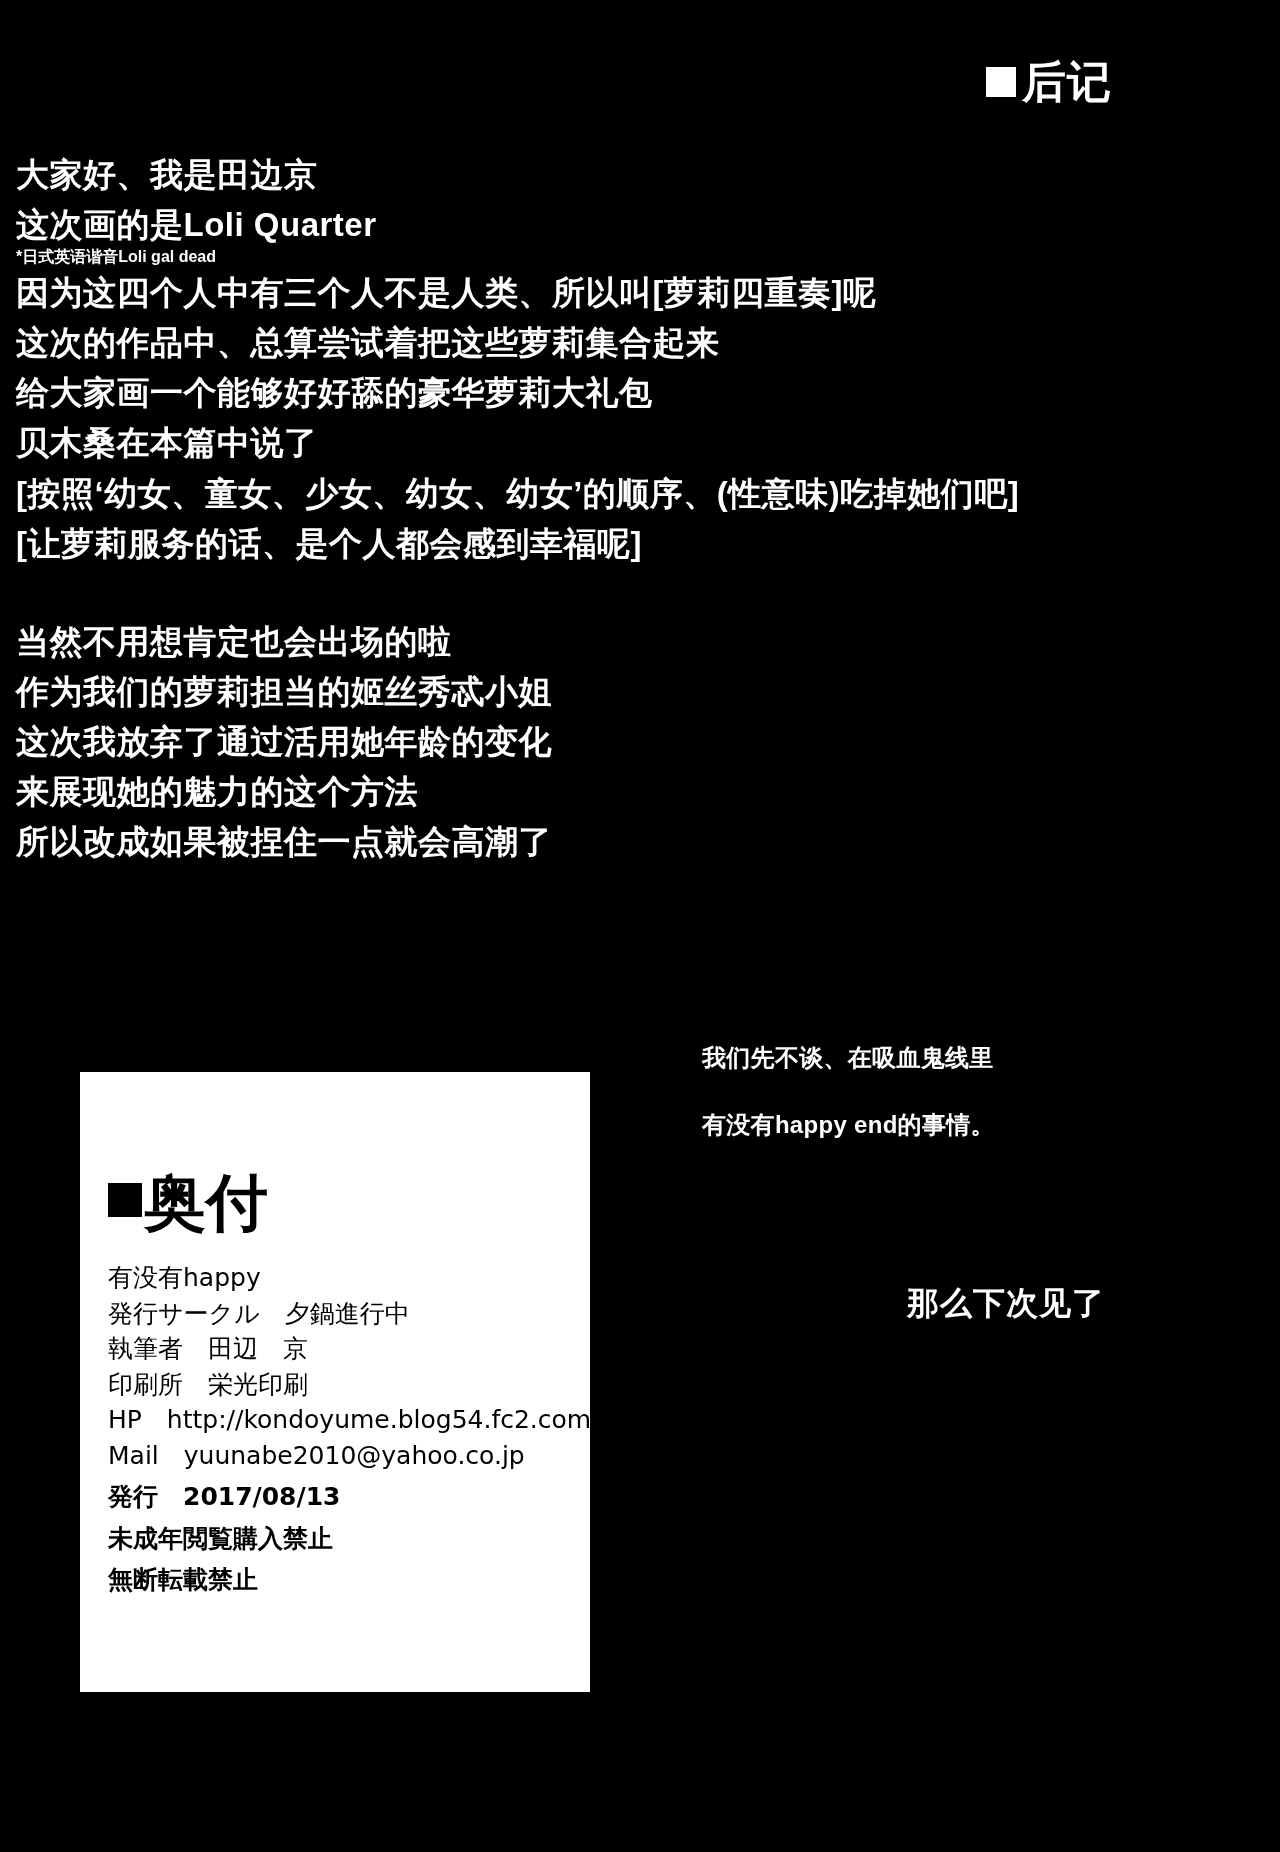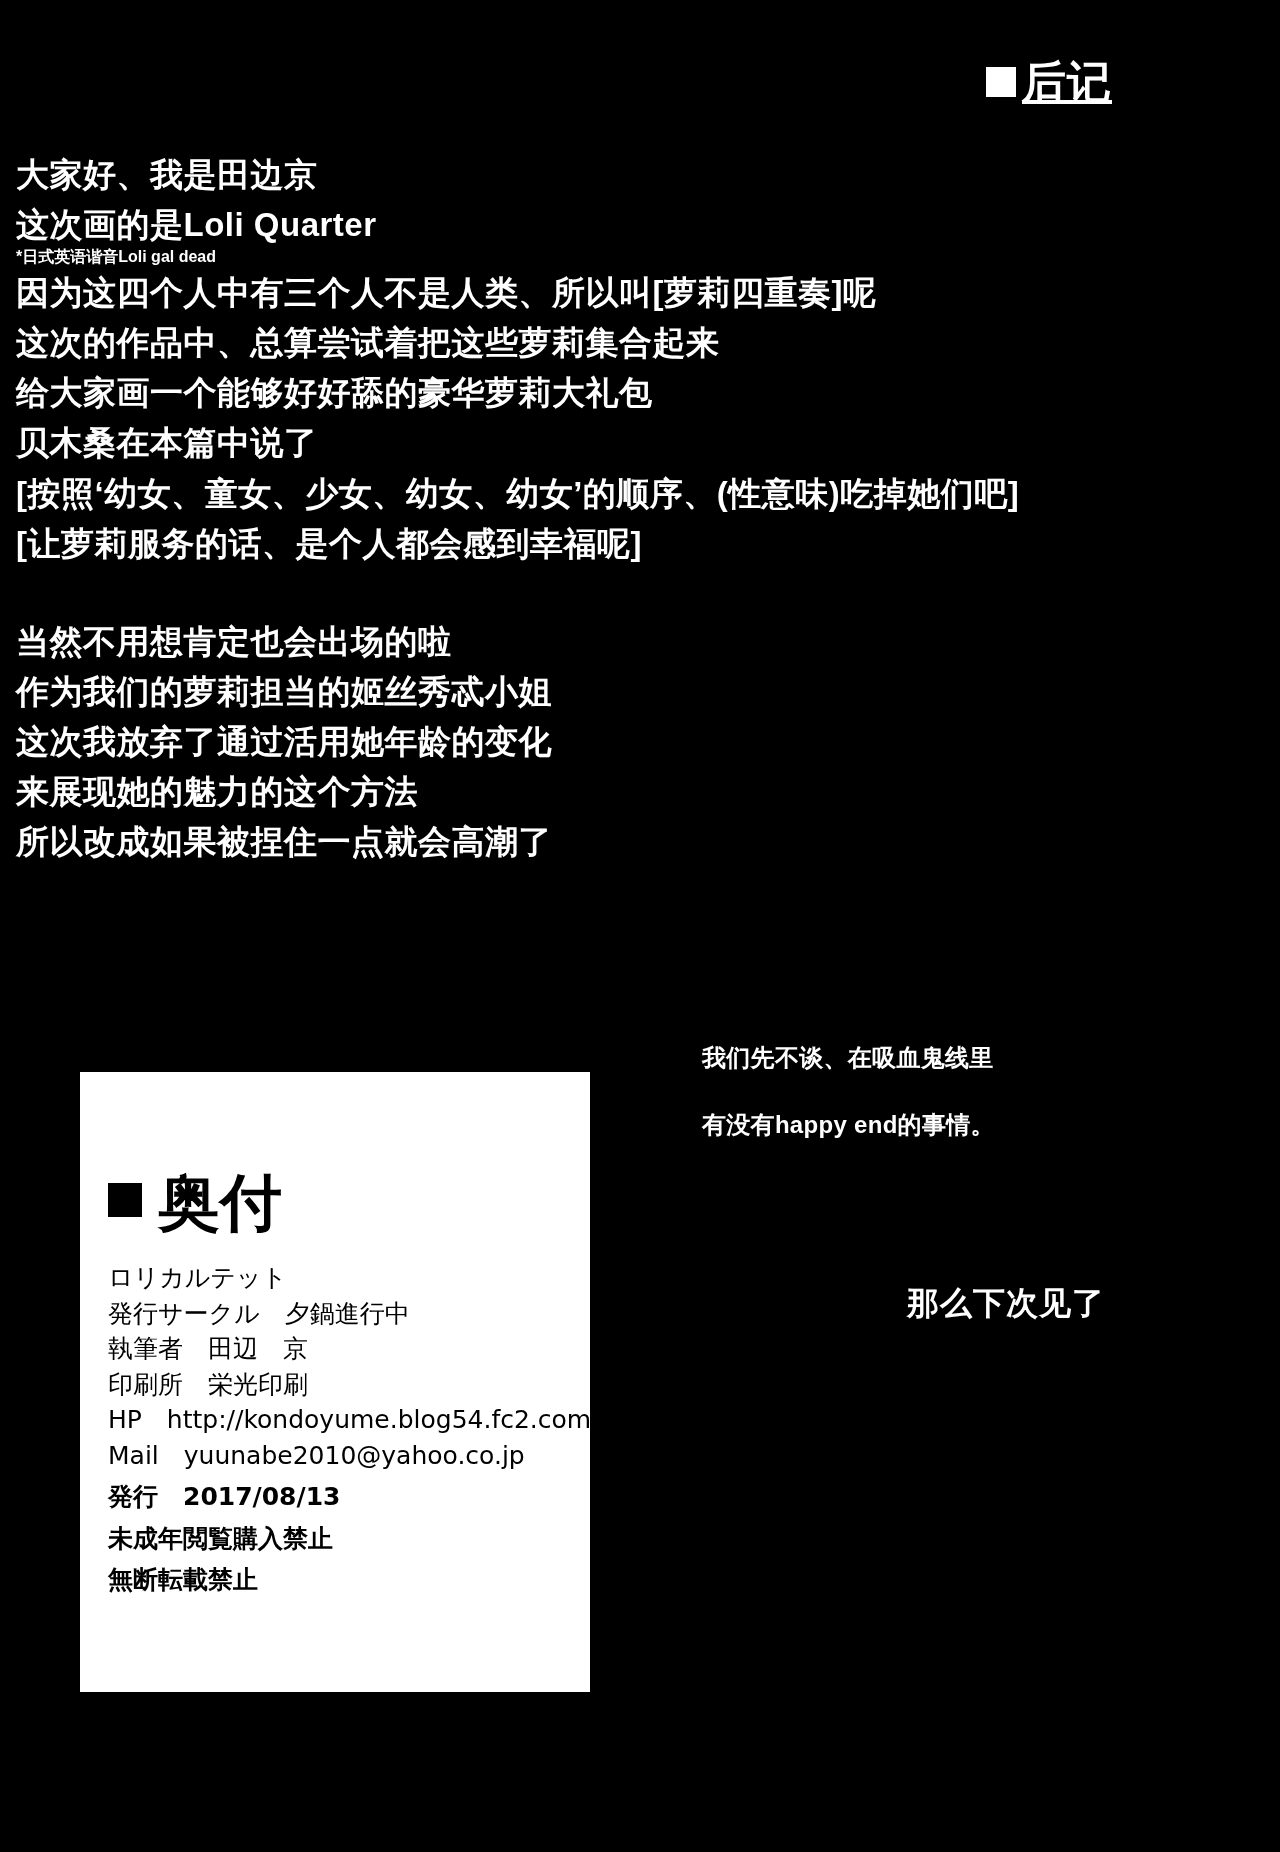--- a/index.html
+++ b/index.html
@@ -17,21 +17,20 @@
   }
 
   
   #afterword-heading {
     position: absolute;
     top: 60px;
     right: 168px;
     display: flex;
     align-items: center;
     gap: 6px;
-    text-decoration: underline;
   }
   #afterword-heading .sq {
     width: 30px;
     height: 30px;
     background: #ffffff;
     display: inline-block;
   }
   #afterword-heading .txt {
     font-size: 44px;
     font-weight: bold;
@@ -101,21 +100,21 @@
     background: #ffffff;
     color: #000000;
     box-sizing: border-box;
   }
   #colophon-heading {
     position: absolute;
     left: 28px;
     top: 100px;
     display: flex;
     align-items: center;
-    gap: 16px;
+    gap: 2px;
   }
   #colophon-heading .sq {
     width: 34px;
     height: 34px;
     background: #000000;
     display: inline-block;
     margin-bottom: 6px;
   }
   #colophon-heading .txt {
     font-size: 62px;
@@ -168,21 +167,21 @@
 </div>
 
 <div id="closing-line">那么下次见了</div>
 
 <div id="colophon">
   <div id="colophon-heading">
     <span class="sq"></span>
     <span class="txt">奥付</span>
   </div>
   <div id="colophon-list">
-    <span class="row">ロリカルテット</span>
+    <span class="row">有没有happy</span>
     <span class="row">発行サークル　夕鍋進行中</span>
     <span class="row">執筆者　田辺　京</span>
     <span class="row">印刷所　栄光印刷</span>
     <span class="row">HP　http://kondoyume.blog54.fc2.com/</span>
     <span class="row">Mail　yuunabe2010@yahoo.co.jp</span>
     <span class="row spaced">発行　2017/08/13</span>
     <span class="row spaced">未成年閲覧購入禁止</span>
     <span class="row spaced">無断転載禁止</span>
   </div>
 </div>

